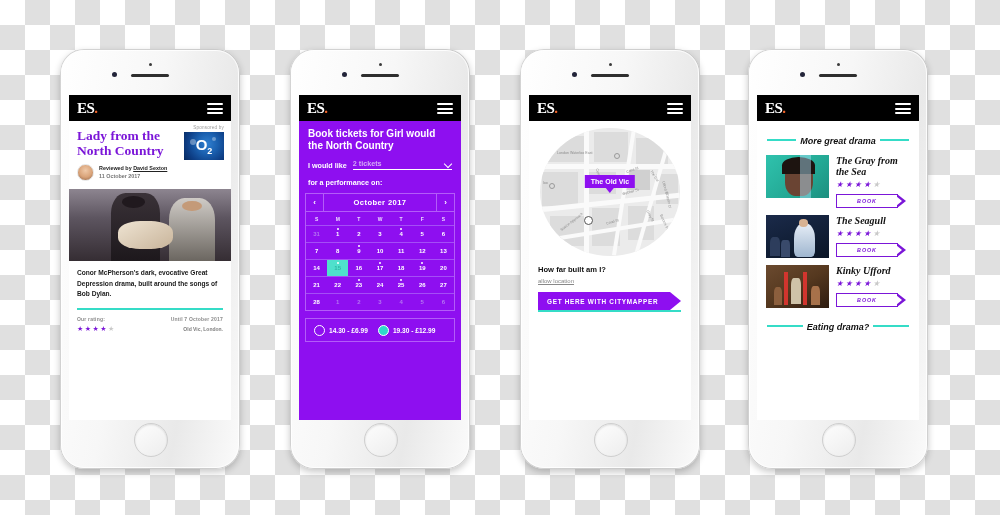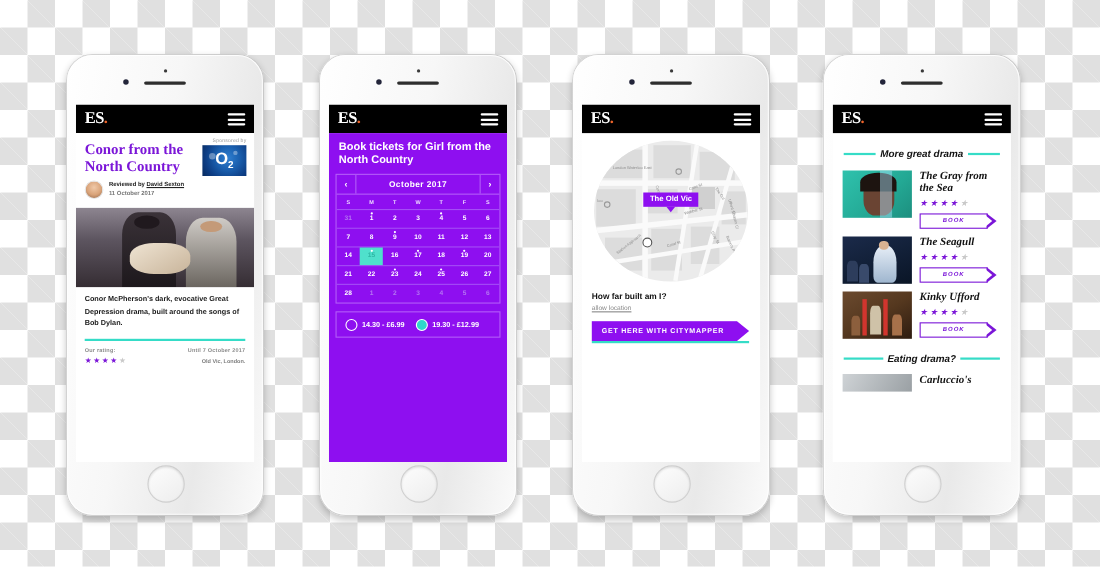--- a/index.html
+++ b/index.html
@@ -188,21 +188,21 @@
 
       <div class="p1-top">
         <div class="sponsor-lab">Sponsored by</div>
         <div class="sponsor-logo">
           <div class="bub" style="left:6px;top:7px;width:6px;height:6px"></div>
           <div class="bub" style="left:28px;top:5px;width:4px;height:4px"></div>
           <div class="bub" style="left:4px;top:28px;width:5px;height:5px"></div>
           <div class="bub" style="left:31px;top:30px;width:4px;height:4px"></div>
           <div class="o2">O<sub>2</sub></div>
         </div>
-        <div class="p1-title">Conor from the North Country</div>
+        <div class="p1-title">Lady from the North Country</div>
         <div class="byline">
           <div class="avatar"></div>
           <div class="byline-txt">
             <span>Reviewed by</span>
             <a href="#">David Sexton</a><br>
             <span class="d">11 October 2017</span>
           </div>
         </div>
       </div>
 
@@ -242,23 +242,31 @@
       <div class="es-bar">
         <div class="es-logo"><span>ES</span><span class="dot">.</span></div>
         <div class="burger">
             <i></i>
             <i></i>
             <i></i>
           </div>
       </div>
 
       <div class="p2-body">
-        <div class="p2-h">Book tickets for Girl from the North Country</div>
-
-
+        <div class="p2-h">Book tickets for Girl would the North Country</div>
+
+        <div class="p2-row">
+          <div class="p2-lab">I would like</div>
+          <div class="p2-sel">
+            <span class="val">2 tickets</span>
+            <span class="chev"></span>
+          </div>
+        </div>
+
+        <div class="p2-sub">for a performance on:</div>
 
         <div class="cal">
           <div class="cal-head">
             <div class="cal-nav l">‹</div>
             <div class="cal-month">October 2017</div>
             <div class="cal-nav r">›</div>
           </div>
           <div class="cal-grid" id="cal-grid">
               <div class="dow">S</div>
               <div class="dow">M</div>
@@ -554,22 +562,18 @@
                 </div>
               </div>
             </div>
           </div>
 
         <div class="sect-title" style="margin-top:8px">
           <div class="line"></div>
           <span>Eating drama?</span>
         </div>
 
-        <div class="eat-row">
-          <div class="eat-thumb"></div>
-          <div class="dr-title">Carluccio's</div>
-        </div>
       </div>
     </div>
     <div class="home"></div>
   </div>
 
 </div>
 
 </body></html>

